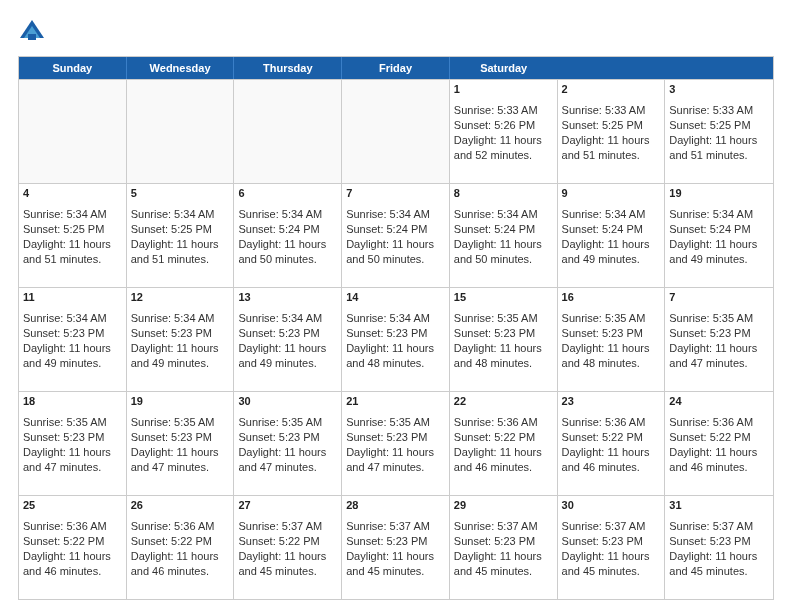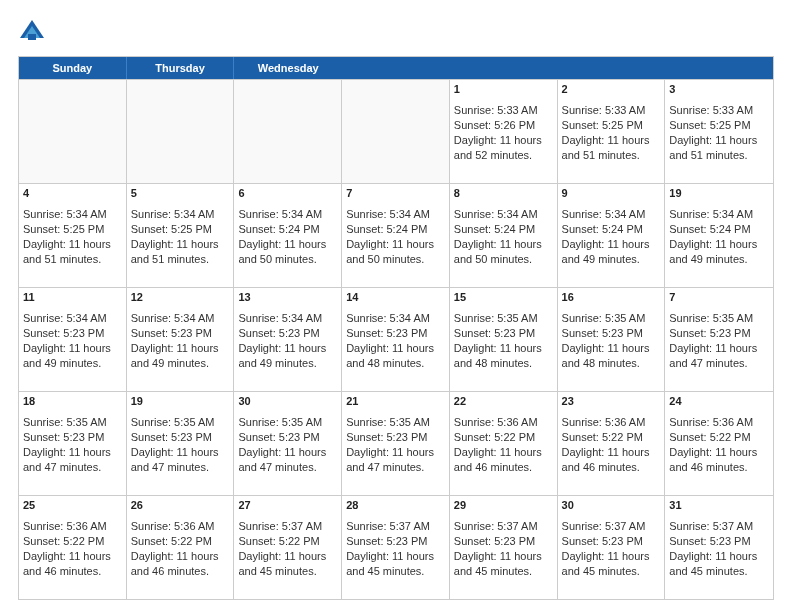--- a/index.html
+++ b/index.html
@@ -134,22 +134,24 @@
     </div>
     <div class="title-block">
       <div class="month-year"></div>
       <div class="location"></div>
     </div>
   </div>
 
   <div class="calendar">
     <div class="cal-header">
     <div class="cal-header-cell">Sunday</div>
+        <div class="cal-header-cell">Wednesday</div>
         <div class="cal-header-cell">Thursday</div>
-        <div class="cal-header-cell">Wednesday</div>
+        <div class="cal-header-cell">Friday</div>
+        <div class="cal-header-cell">Saturday</div>
       </div>
     <div class="cal-body">
     <div class="cal-row">
           <div class="cal-cell empty"></div>
           <div class="cal-cell empty"></div>
           <div class="cal-cell empty"></div>
           <div class="cal-cell empty"></div>
           <div class="cal-cell">
             <div class="day-num">1</div>
             <div class="cell-text" style="white-space: pre-line;">Sunrise: 5:33 AM

